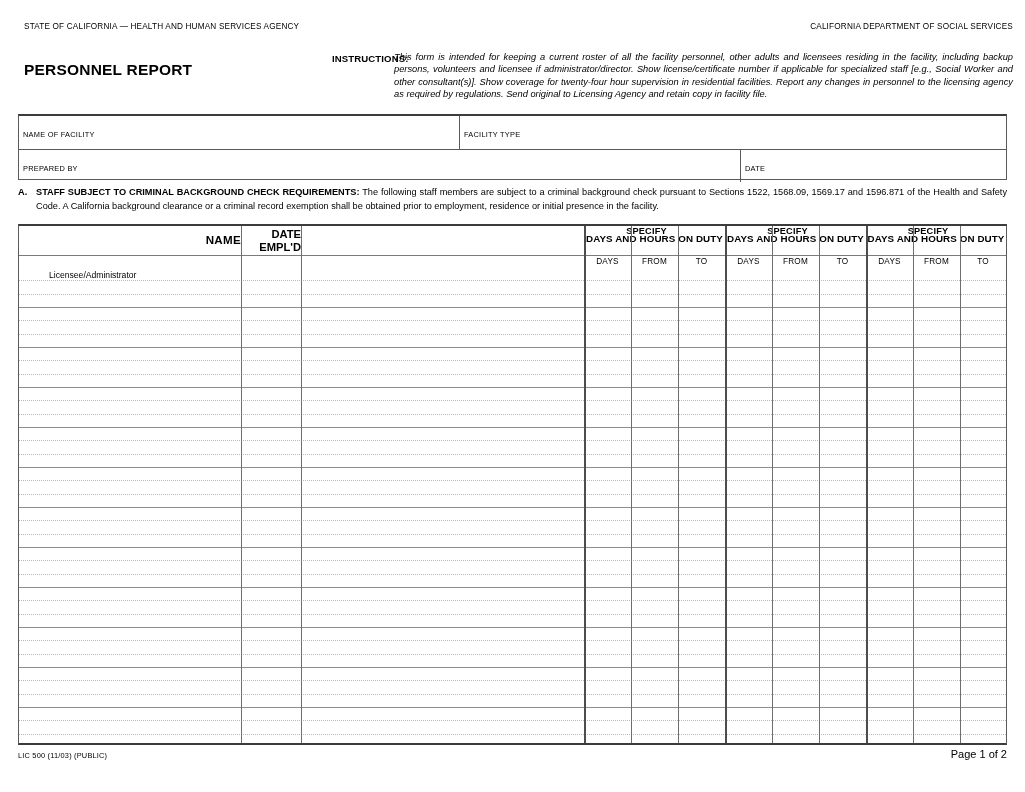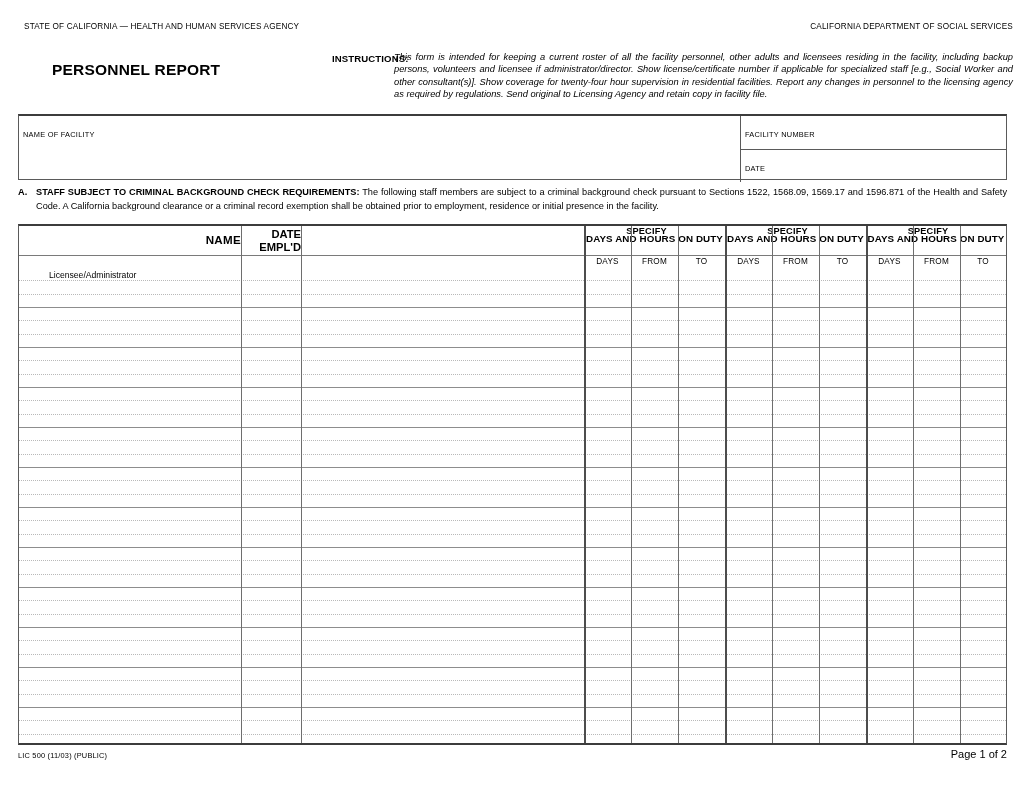--- a/index.html
+++ b/index.html
@@ -61,21 +61,20 @@
     opacity: 0.92;
   }
   .form-title {
     position: absolute;
     left: 0;
     top: 39px;
     font-size: 15.5px;
     font-weight: bold;
     letter-spacing: 0.2px;
     white-space: nowrap;
-    margin-left: 28px;
   }
   .instr-label {
     position: absolute;
     left: 268px;
     top: 31px;
     font-size: 9.6px;
     font-weight: bold;
     letter-spacing: 0.1px;
     white-space: nowrap;
     padding-left: 40px;
@@ -276,22 +275,25 @@
     <div class="dept-line">CALIFORNIA DEPARTMENT OF SOCIAL SERVICES</div>
     <div class="form-title">PERSONNEL REPORT</div>
     <div class="instr-label">INSTRUCTIONS:</div>
     <div class="instr-body">This form is intended for keeping a current roster of all the facility personnel, other adults and licensees residing in the facility, including backup persons, volunteers and licensee if administrator/director. Show license/certificate number if applicable for specialized staff [e.g., Social Worker and other consultant(s)]. Show coverage for twenty-four hour supervision in residential facilities. Report any changes in personnel to the licensing agency as required by regulations. Send original to Licensing Agency and retain copy in facility file.</div>
   </div>
 
   <div class="infobox">
     <div class="cell r1 c-name">
       <div class="cell-label">NAME OF FACILITY</div>
     </div>
-    <div class="cell r1 c-num">
-      <div class="cell-label">FACILITY NUMBER</div>
+    <div class="cell r1 c-type">
+      <div class="cell-label">FACILITY TYPE</div>
+    </div>
+    <div class="cell r2 c-prep">
+      <div class="cell-label">PREPARED BY</div>
     </div>
     <div class="cell r2 c-date">
       <div class="cell-label">DATE</div>
     </div>
   </div>
 
   <div class="section-a">
     <span class="sa-letter">A.</span>
     <div class="sa-text">
       <span class="sa-bold">STAFF SUBJECT TO CRIMINAL BACKGROUND CHECK REQUIREMENTS:</span><span> The following staff members are subject to a criminal background check pursuant to Sections 1522, 1568.09, 1569.17 and 1596.871 of the Health and Safety Code. A California background clearance or a criminal record exemption shall be obtained prior to employment, residence or initial presence in the facility.</span>

